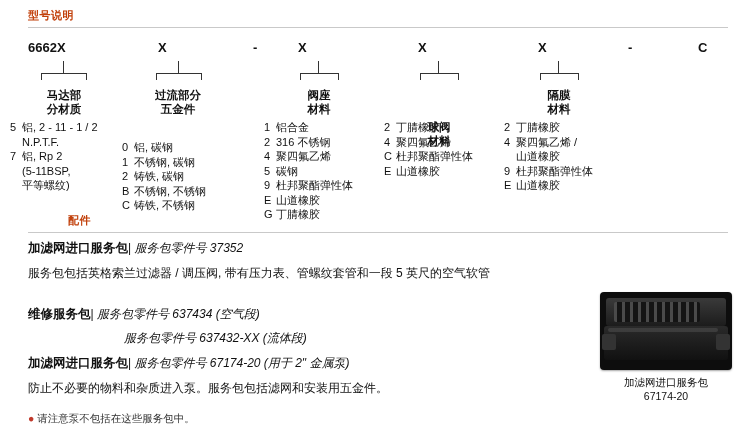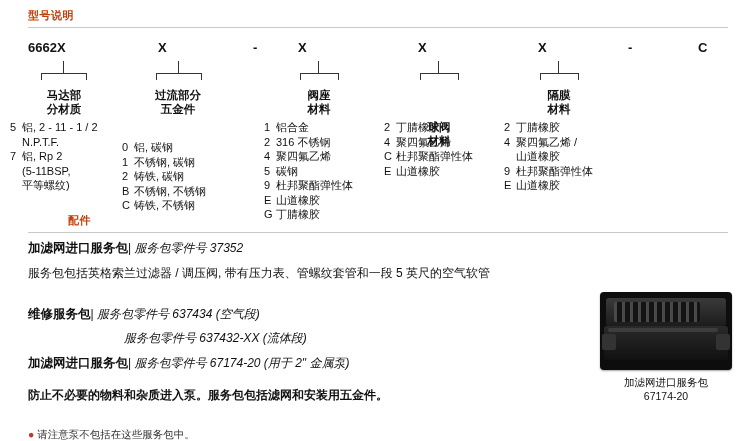--- a/index.html
+++ b/index.html
@@ -121,29 +121,28 @@
   }
   .acc-sep {
     color: #111;
   }
 
   #acc1 { top: 240px; width: 560px; }
   #acc1 .acc-body { margin-top: 7px; }
   #acc2 { top: 306px; width: 560px; }
   #acc2 .acc-line2 { margin-top: 7px; padding-left: 96px; }
   #acc3 { top: 355px; width: 560px; }
-  #acc3 .acc-body { margin-top: 14px; font-weight: bold; }
+  #acc3 .acc-body { margin-top: 7px; }
 
   .footnote {
     position: absolute;
     left: 28px;
     top: 412px;
     font-size: 10.5px;
     color: #333;
-    margin-top: 16px;
   }
   .footnote .dot {
     color: #c0392b;
     font-weight: bold;
     margin-right: 3px;
   }
 
   
   .photo-wrap {
     position: absolute;

